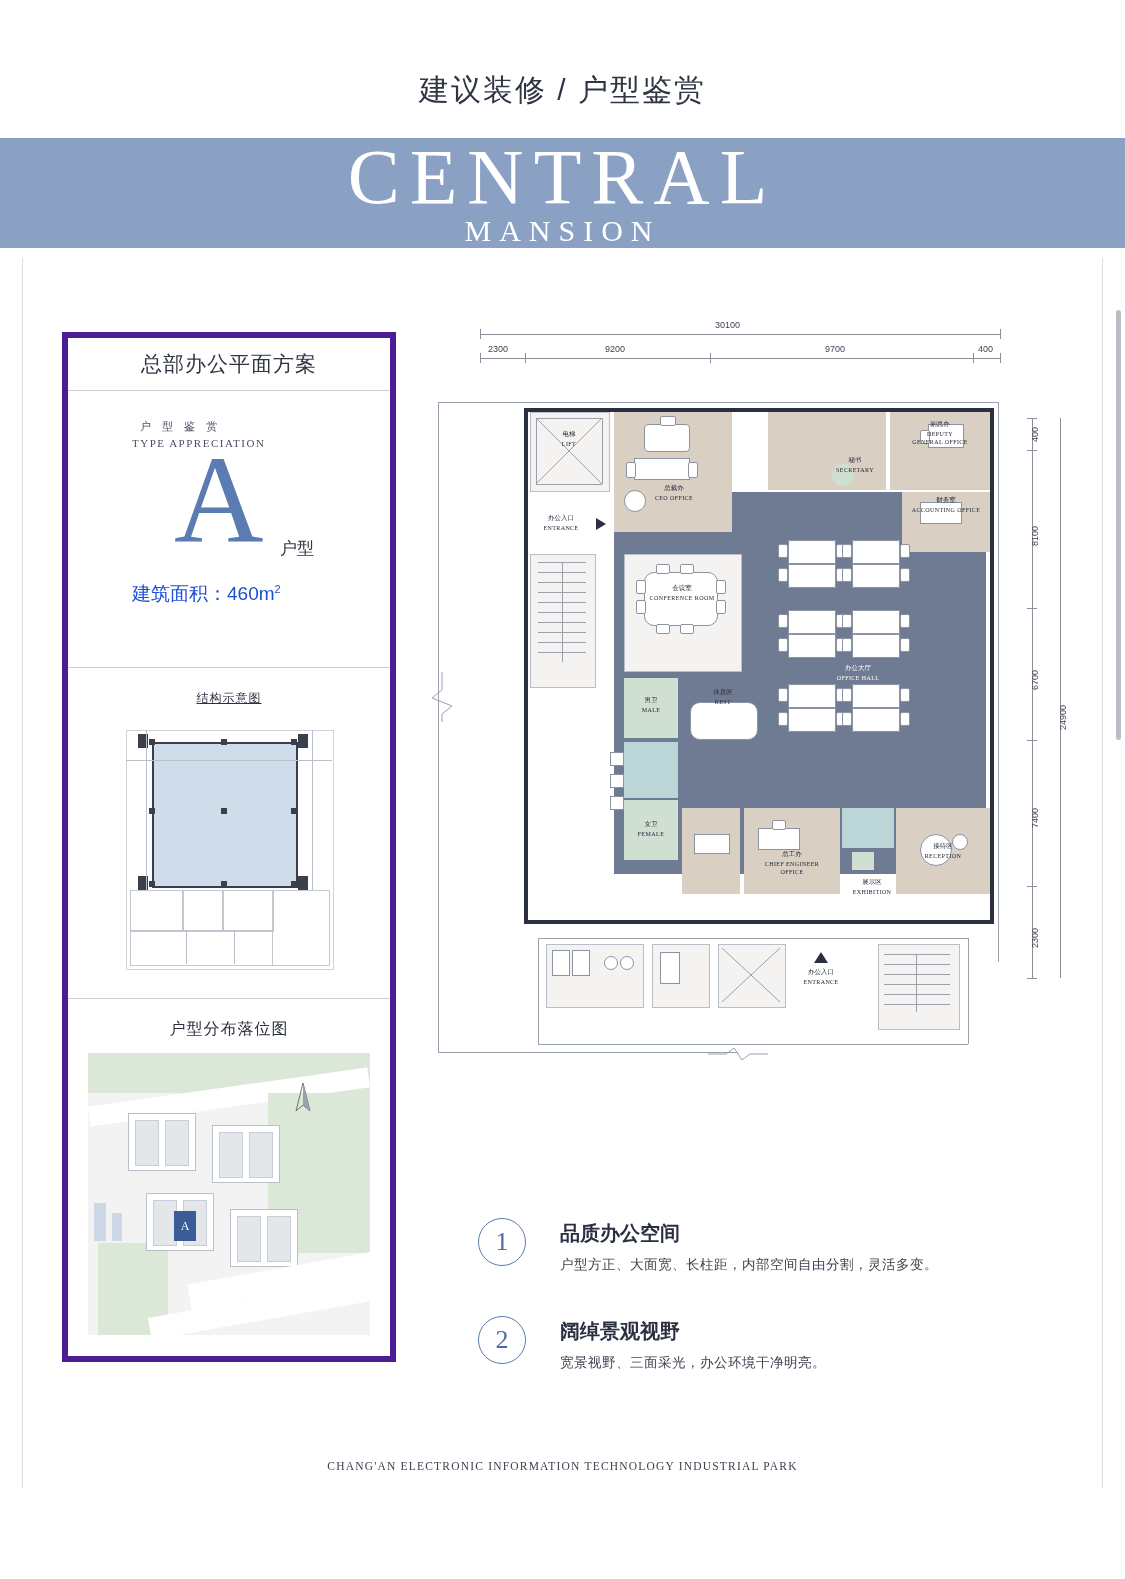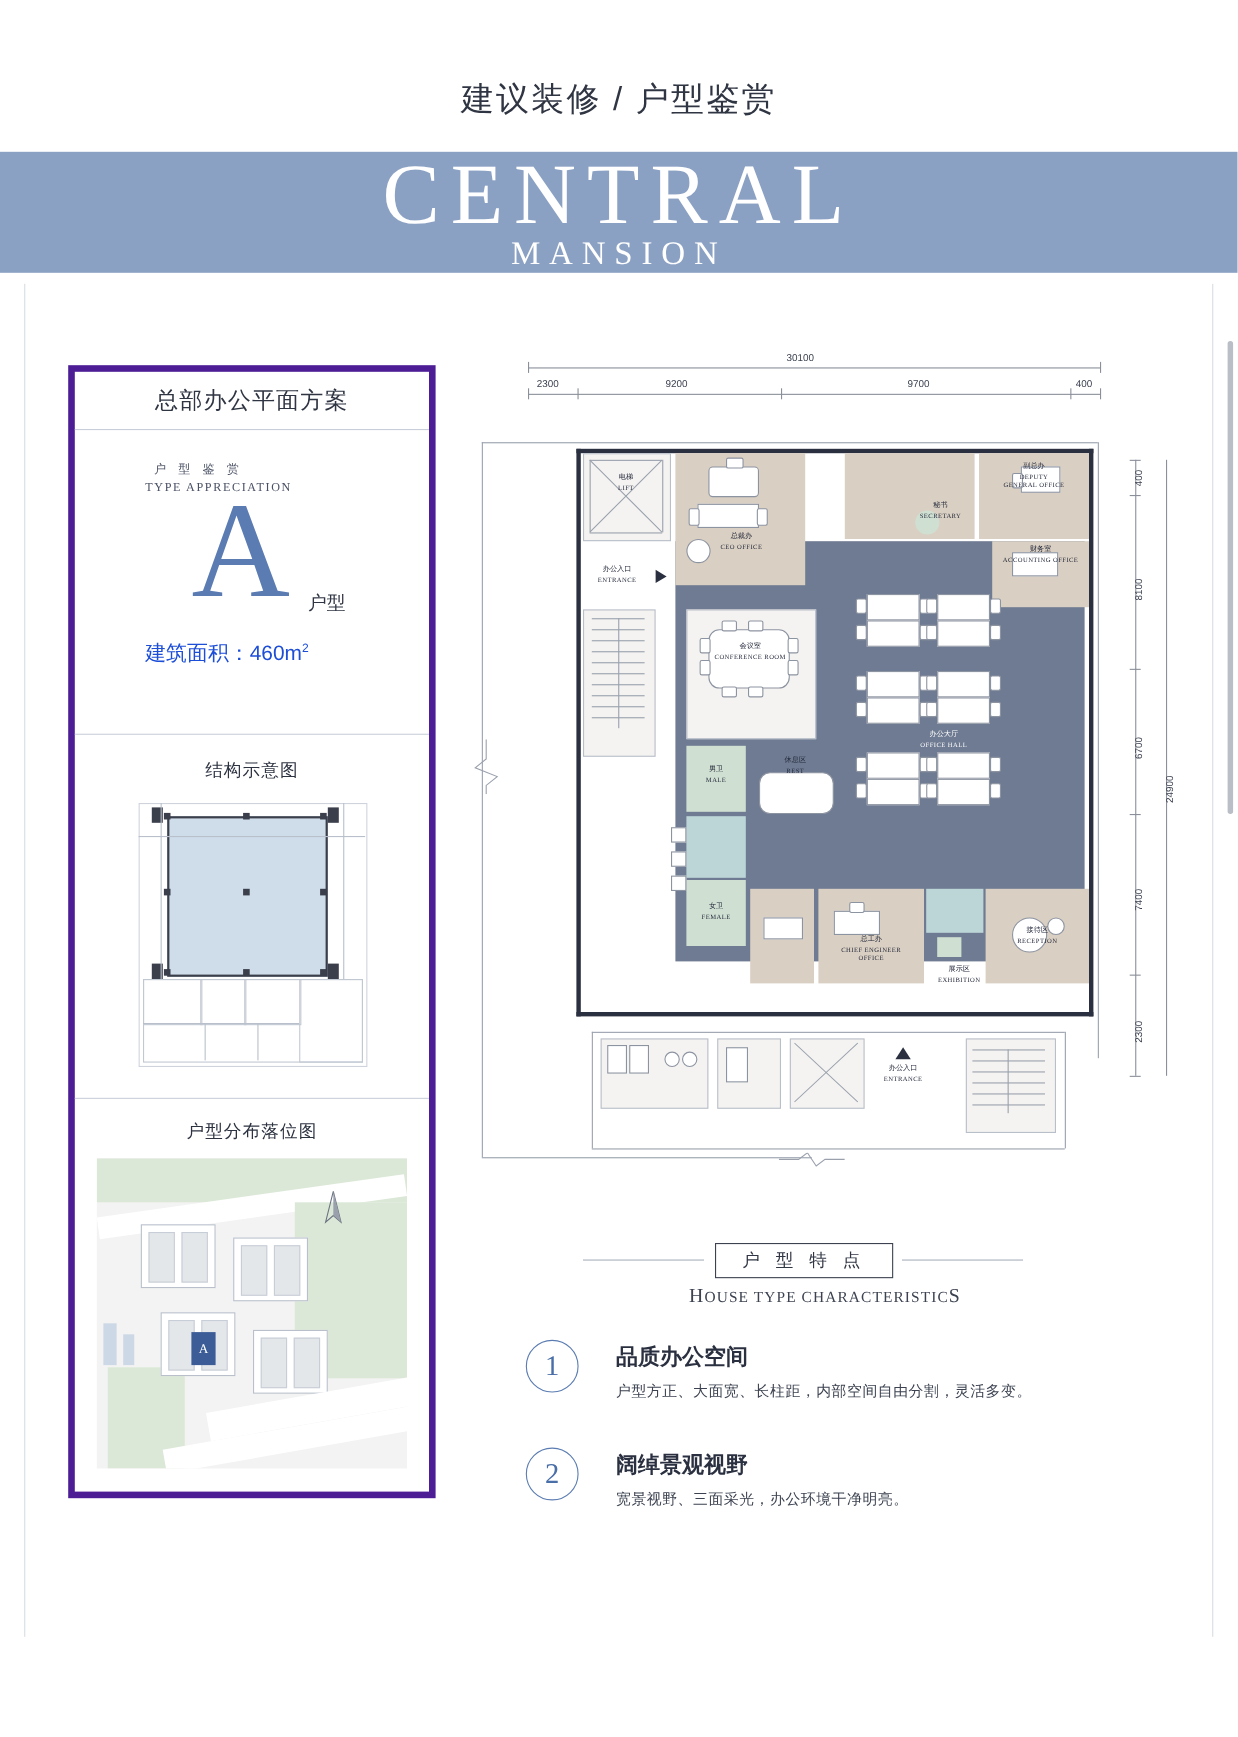--- a/index.html
+++ b/index.html
@@ -44,21 +44,21 @@
 
   .lc-a{height:276px;border-bottom:1px solid #c9cfda;position:relative;}
   .ha-cn{position:absolute;top:28px;left:72px;font-size:11px;letter-spacing:4px;color:#4a5164;}
   .ha-en{position:absolute;top:46px;left:64px;font-family:"Liberation Serif", serif;font-size:11px;letter-spacing:1.5px;color:#4a5164;}
   .big-a{position:absolute;top:48px;left:106px;font-family:"Liberation Serif", serif;font-size:124px;line-height:124px;color:#5b7cb2;}
   .huxing{position:absolute;top:146px;left:212px;font-size:17px;color:#2f3542;}
   .area{position:absolute;top:190px;left:64px;font-size:19px;color:#1d4ed8;}
   .area sup{font-size:11px;}
 
   .lc-b{height:330px;border-bottom:1px solid #c9cfda;position:relative;}
-  .lc-b-title{position:absolute;top:22px;left:0;width:100%;text-align:center;font-size:16px;letter-spacing:1px;}
+  .lc-b-title{position:absolute;top:22px;left:0;width:100%;text-align:center;font-size:12px;letter-spacing:1px;text-decoration:underline;}
   .struct{position:absolute;top:62px;left:58px;width:206px;height:238px;}
   .struct .outline{position:absolute;left:0;top:0;width:206px;height:238px;border:1px solid #cfd4dc;background:#fff;}
   .struct .core{position:absolute;left:26px;top:12px;width:142px;height:142px;background:#cfdcea;border:2px solid #3a3f4b;}
   .struct .dot{position:absolute;width:6px;height:6px;background:#3a3f4b;}
   .struct .hline{position:absolute;background:#b9c0cb;height:1px;}
   .struct .vline{position:absolute;background:#b9c0cb;width:1px;}
   .struct .blk{position:absolute;background:#3a3f4b;}
   .struct .room{position:absolute;border:1px solid #c2c8d2;}
 
   .lc-c{height:358px;position:relative;}
@@ -452,39 +452,30 @@
 
       <svg style="position:absolute;left:0px;top:300px;width:30px;height:50px;">
         <polyline points="14,0 14,18 4,26 24,34 14,42 14,50" fill="none" stroke="#9aa1ad" stroke-width="1"></polyline>
       </svg>
       <svg style="position:absolute;left:280px;top:676px;width:60px;height:26px;">
         <polyline points="0,6 18,6 26,0 34,12 42,6 60,6" fill="none" stroke="#9aa1ad" stroke-width="1"></polyline>
       </svg>
     </div>
   </div>
 
-  <div class="feat-head">
-    <div class="feat-rule" style="left:60px;width:110px;"></div>
-    <div class="feat-rule" style="left:350px;width:110px;"></div>
-    <div class="feat-box">
-      <span>户 型 特 点</span>
-    </div>
-    <div class="feat-en">
-      <span class="cap">H</span><span>OUSE TYPE CHARACTERISTIC</span><span class="cap">S</span>
-    </div>
-  </div>
 
   <div class="feature" style="top:1218px;">
     <div class="f-num">1</div>
     <div class="f-title">品质办公空间</div>
     <div class="f-desc">户型方正、大面宽、长柱距，内部空间自由分割，灵活多变。</div>
   </div>
 
   <div class="feature" style="top:1316px;">
     <div class="f-num">2</div>
     <div class="f-title">阔绰景观视野</div>
     <div class="f-desc">宽景视野、三面采光，办公环境干净明亮。</div>
   </div>
 
   <div class="footer">
+    <div class="f-en">CHANG'AN ELECTRONIC INFORMATION TECHNOLOGY INDUSTRIAL PARK</div>
   </div>
 
 </div>
 
 </body></html>

